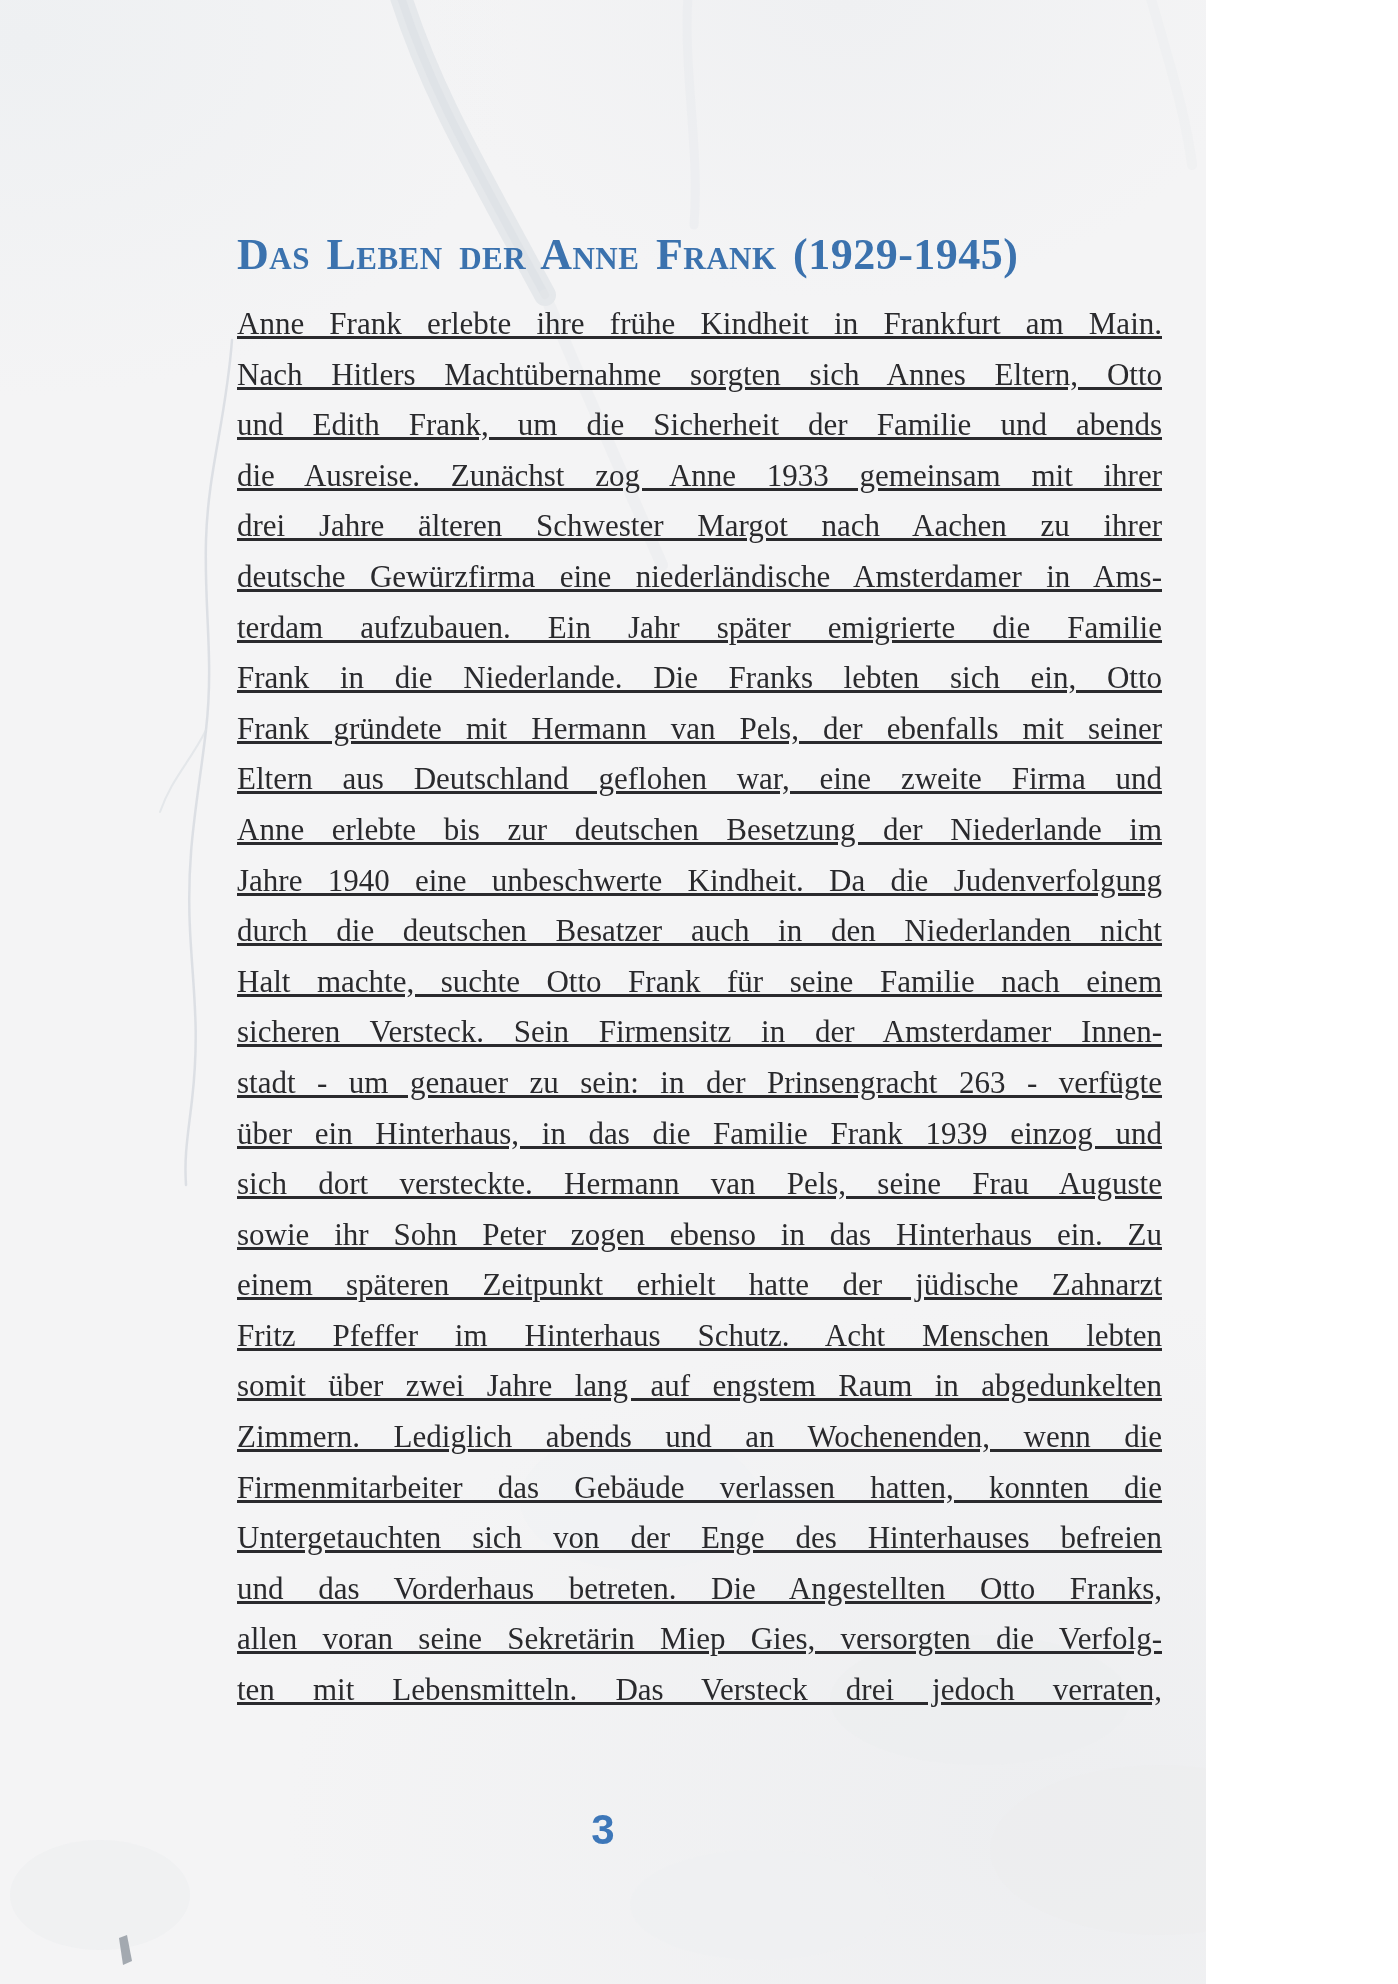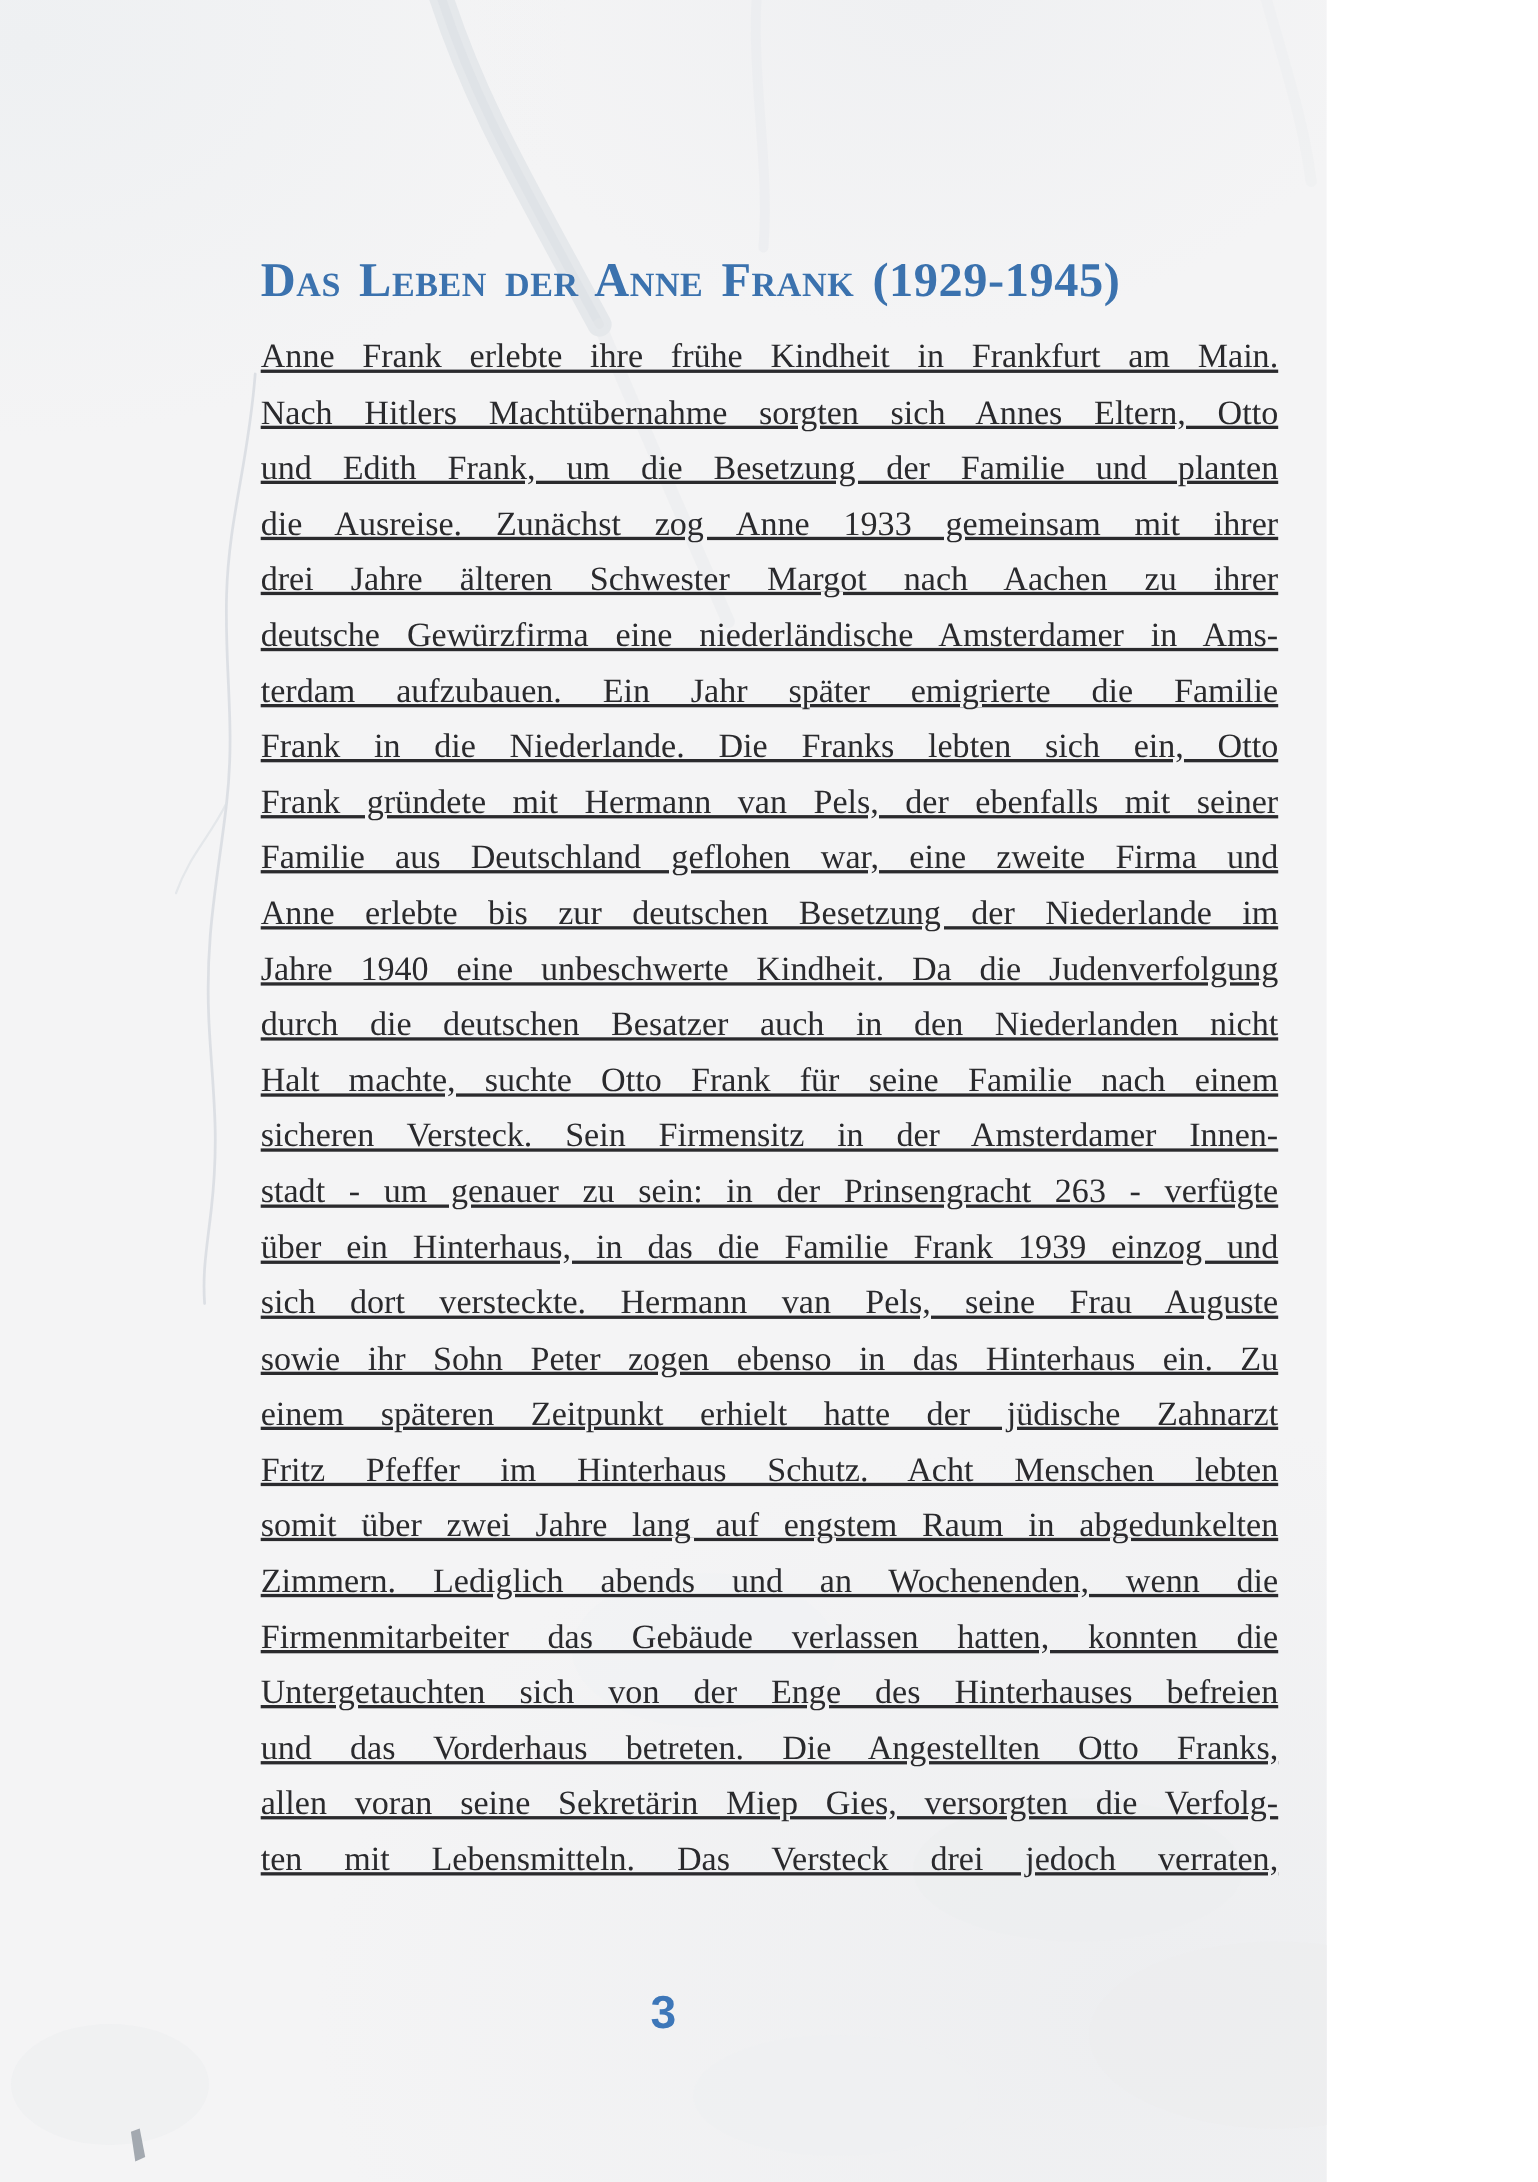--- a/index.html
+++ b/index.html
@@ -92,28 +92,28 @@
     <ellipse cx="100" cy="1895" rx="90" ry="55" fill="#eceef0" opacity="0.6"></ellipse>
 
     <path d="M119,1938 l8,-3 5,26 -9,4 z" fill="#9aa1a9" opacity="0.9"></path>
   </svg>
 
   <h1 class="heading">Das Leben der Anne Frank (1929-1945)</h1>
 
   <div class="body-text">
       <div class="line">Anne Frank erlebte ihre frühe Kindheit in Frankfurt am Main.</div>
       <div class="line">Nach Hitlers Machtübernahme sorgten sich Annes Eltern, Otto</div>
-      <div class="line">und Edith Frank, um die Besetzung der Familie und planten</div>
+      <div class="line">und Edith Frank, um die Sicherheit der Familie und abends</div>
       <div class="line">die Ausreise. Zunächst zog Anne 1933 gemeinsam mit ihrer</div>
       <div class="line">drei Jahre älteren Schwester Margot nach Aachen zu ihrer</div>
       <div class="line">deutsche Gewürzfirma eine niederländische Amsterdamer in Ams-</div>
       <div class="line">terdam aufzubauen. Ein Jahr später emigrierte die Familie</div>
       <div class="line">Frank in die Niederlande. Die Franks lebten sich ein, Otto</div>
       <div class="line">Frank gründete mit Hermann van Pels, der ebenfalls mit seiner</div>
-      <div class="line">Familie aus Deutschland geflohen war, eine zweite Firma und</div>
+      <div class="line">Eltern aus Deutschland geflohen war, eine zweite Firma und</div>
       <div class="line">Anne erlebte bis zur deutschen Besetzung der Niederlande im</div>
       <div class="line">Jahre 1940 eine unbeschwerte Kindheit. Da die Judenverfolgung</div>
       <div class="line">durch die deutschen Besatzer auch in den Niederlanden nicht</div>
       <div class="line">Halt machte, suchte Otto Frank für seine Familie nach einem</div>
       <div class="line">sicheren Versteck. Sein Firmensitz in der Amsterdamer Innen-</div>
       <div class="line">stadt - um genauer zu sein: in der Prinsengracht 263 - verfügte</div>
       <div class="line">über ein Hinterhaus, in das die Familie Frank 1939 einzog und</div>
       <div class="line">sich dort versteckte. Hermann van Pels, seine Frau Auguste</div>
       <div class="line">sowie ihr Sohn Peter zogen ebenso in das Hinterhaus ein. Zu</div>
       <div class="line">einem späteren Zeitpunkt erhielt hatte der jüdische Zahnarzt</div>

